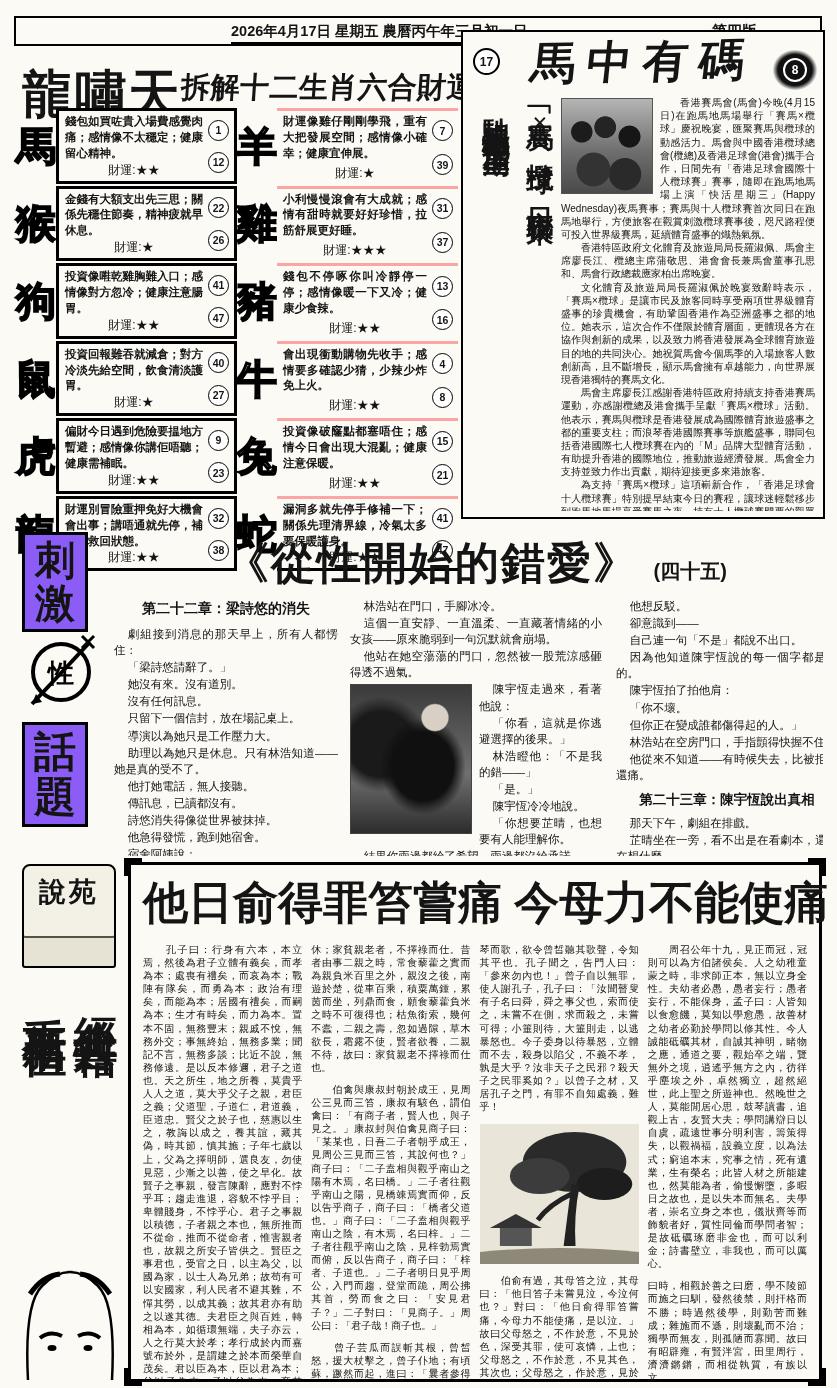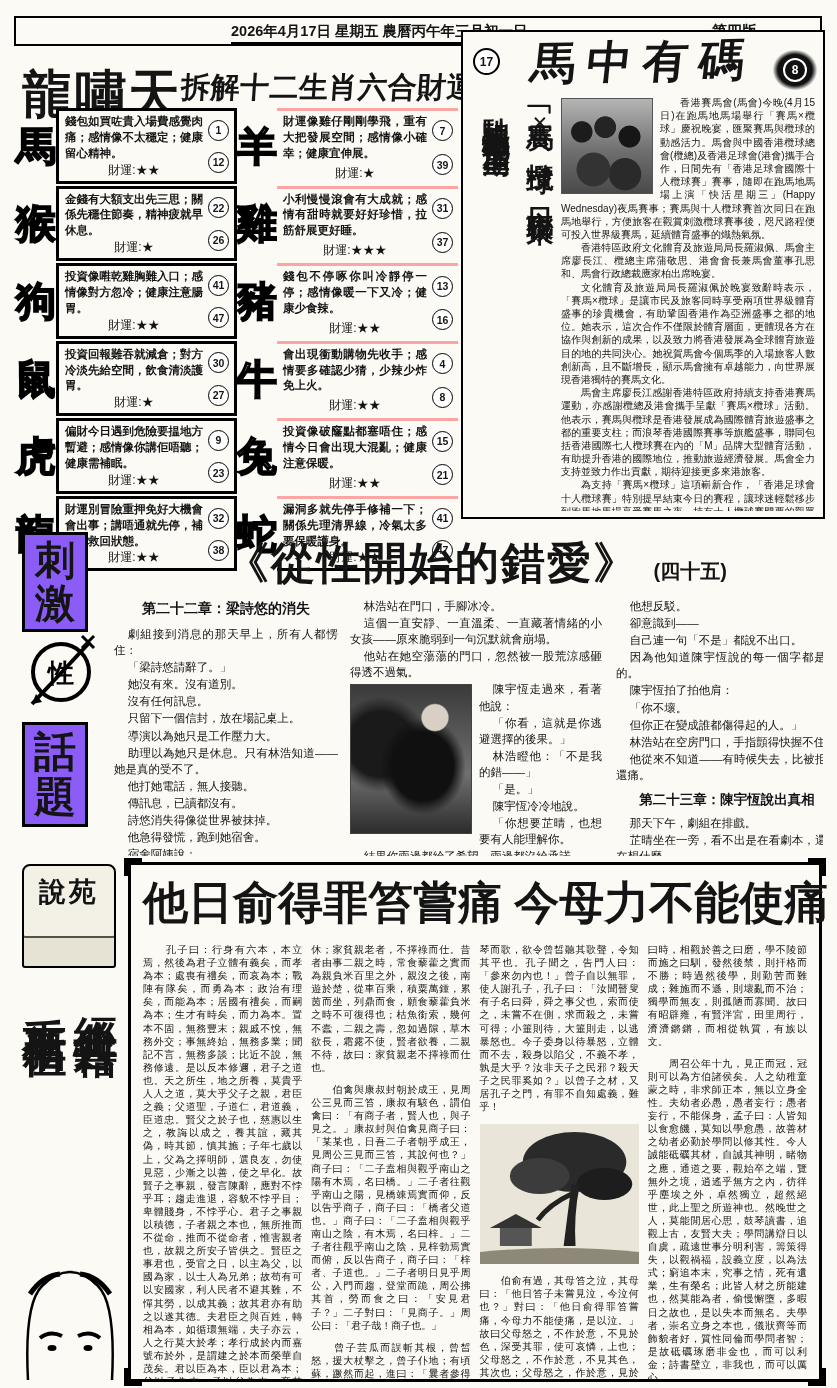--- a/index.html
+++ b/index.html
@@ -195,21 +195,21 @@
         </div>
     </div>
 
     <div class="fz">鼠</div>
     <div class="fbox left">
       <div class="fb-main">
           <div class="fb-text">投資回報難吞就減倉；對方冷淡先給空間，飲食清淡護胃。</div>
         <div class="fb-stars"><span>財運:</span><span>★</span></div>
         </div>
       <div class="fb-nums">
-          <div class="fb-num">30</div>
+          <div class="fb-num">40</div>
         <div class="fb-num">27</div>
         </div>
     </div>
     <div class="fz">牛</div>
     <div class="fbox right">
       <div class="fb-main">
           <div class="fb-text">會出現衝動購物先收手；感情要多確認少猜，少辣少炸免上火。</div>
         <div class="fb-stars"><span>財運:</span><span>★★</span></div>
         </div>
       <div class="fb-nums">
@@ -414,22 +414,22 @@
             <path d="M10,104 l26,-14 l26,14 Z" fill="#333"></path>
             <rect x="20" y="104" width="32" height="18" fill="#555"></rect>
             <path d="M0,128 Q80,120 160,128 L160,140 L0,140 Z" fill="#8d8877"></path>
           </svg>
           <div>
               <p>　　伯俞有過，其母笞之泣，其母曰：「他日笞子未嘗見泣，今泣何也？」對曰：「他日俞得罪笞嘗痛，今母力不能使痛，是以泣。」故曰父母怒之，不作於意，不見於色，深受其罪，使可哀憐，上也；父母怒之，不作於意，不見其色，其次也；父母怒之，作於意，見於色，下也。</p>
             </div>
         </div>
         <div class="ccol">
           <div>
+              <p>　　周召公年十九，見正而冠，冠則可以為方伯諸侯矣。人之幼稚童蒙之時，非求師正本，無以立身全性。夫幼者必愚，愚者妄行；愚者妄行，不能保身，孟子曰：人皆知以食愈饑，莫知以學愈愚，故善材之幼者必勤於學問以修其性。今人誠能砥礪其材，自誠其神明，睹物之應，通道之要，觀始卒之端，覽無外之境，逍遙乎無方之內，彷徉乎塵埃之外，卓然獨立，超然絕世，此上聖之所遊神也。然晚世之人，莫能閒居心思，鼓琴讀書，追觀上古，友賢大夫；學問講辯日以自虞，疏遠世事分明利害，籌策得失，以觀禍福，設義立度，以為法式；窮追本末，究事之情，死有遺業，生有榮名；此皆人材之所能建也，然莫能為者，偷慢懈墮，多暇日之故也，是以失本而無名。夫學者，崇名立身之本也，儀狀齊等而飾貌者好，質性同倫而學問者智；是故砥礪琢磨非金也，而可以利金；詩書壁立，非我也，而可以厲心。</p>
               <p>曰時，相觀於善之曰磨，學不陵節而施之曰馴，發然後禁，則扞格而不勝；時過然後學，則勤苦而難成；雜施而不遜，則壞亂而不治；獨學而無友，則孤陋而寡聞。故曰有昭辟雍，有賢泮宮，田里周行，濟濟鏘鏘，而相從執質，有族以文。</p>
-              <p>　　周召公年十九，見正而冠，冠則可以為方伯諸侯矣。人之幼稚童蒙之時，非求師正本，無以立身全性。夫幼者必愚，愚者妄行；愚者妄行，不能保身，孟子曰：人皆知以食愈饑，莫知以學愈愚，故善材之幼者必勤於學問以修其性。今人誠能砥礪其材，自誠其神明，睹物之應，通道之要，觀始卒之端，覽無外之境，逍遙乎無方之內，彷徉乎塵埃之外，卓然獨立，超然絕世，此上聖之所遊神也。然晚世之人，莫能閒居心思，鼓琴讀書，追觀上古，友賢大夫；學問講辯日以自虞，疏遠世事分明利害，籌策得失，以觀禍福，設義立度，以為法式；窮追本末，究事之情，死有遺業，生有榮名；此皆人材之所能建也，然莫能為者，偷慢懈墮，多暇日之故也，是以失本而無名。夫學者，崇名立身之本也，儀狀齊等而飾貌者好，質性同倫而學問者智；是故砥礪琢磨非金也，而可以利金；詩書壁立，非我也，而可以厲心。</p>
             </div>
 
         </div>
       </div>
     </div>
   </div>
 
 </div>
 
 </body></html>

